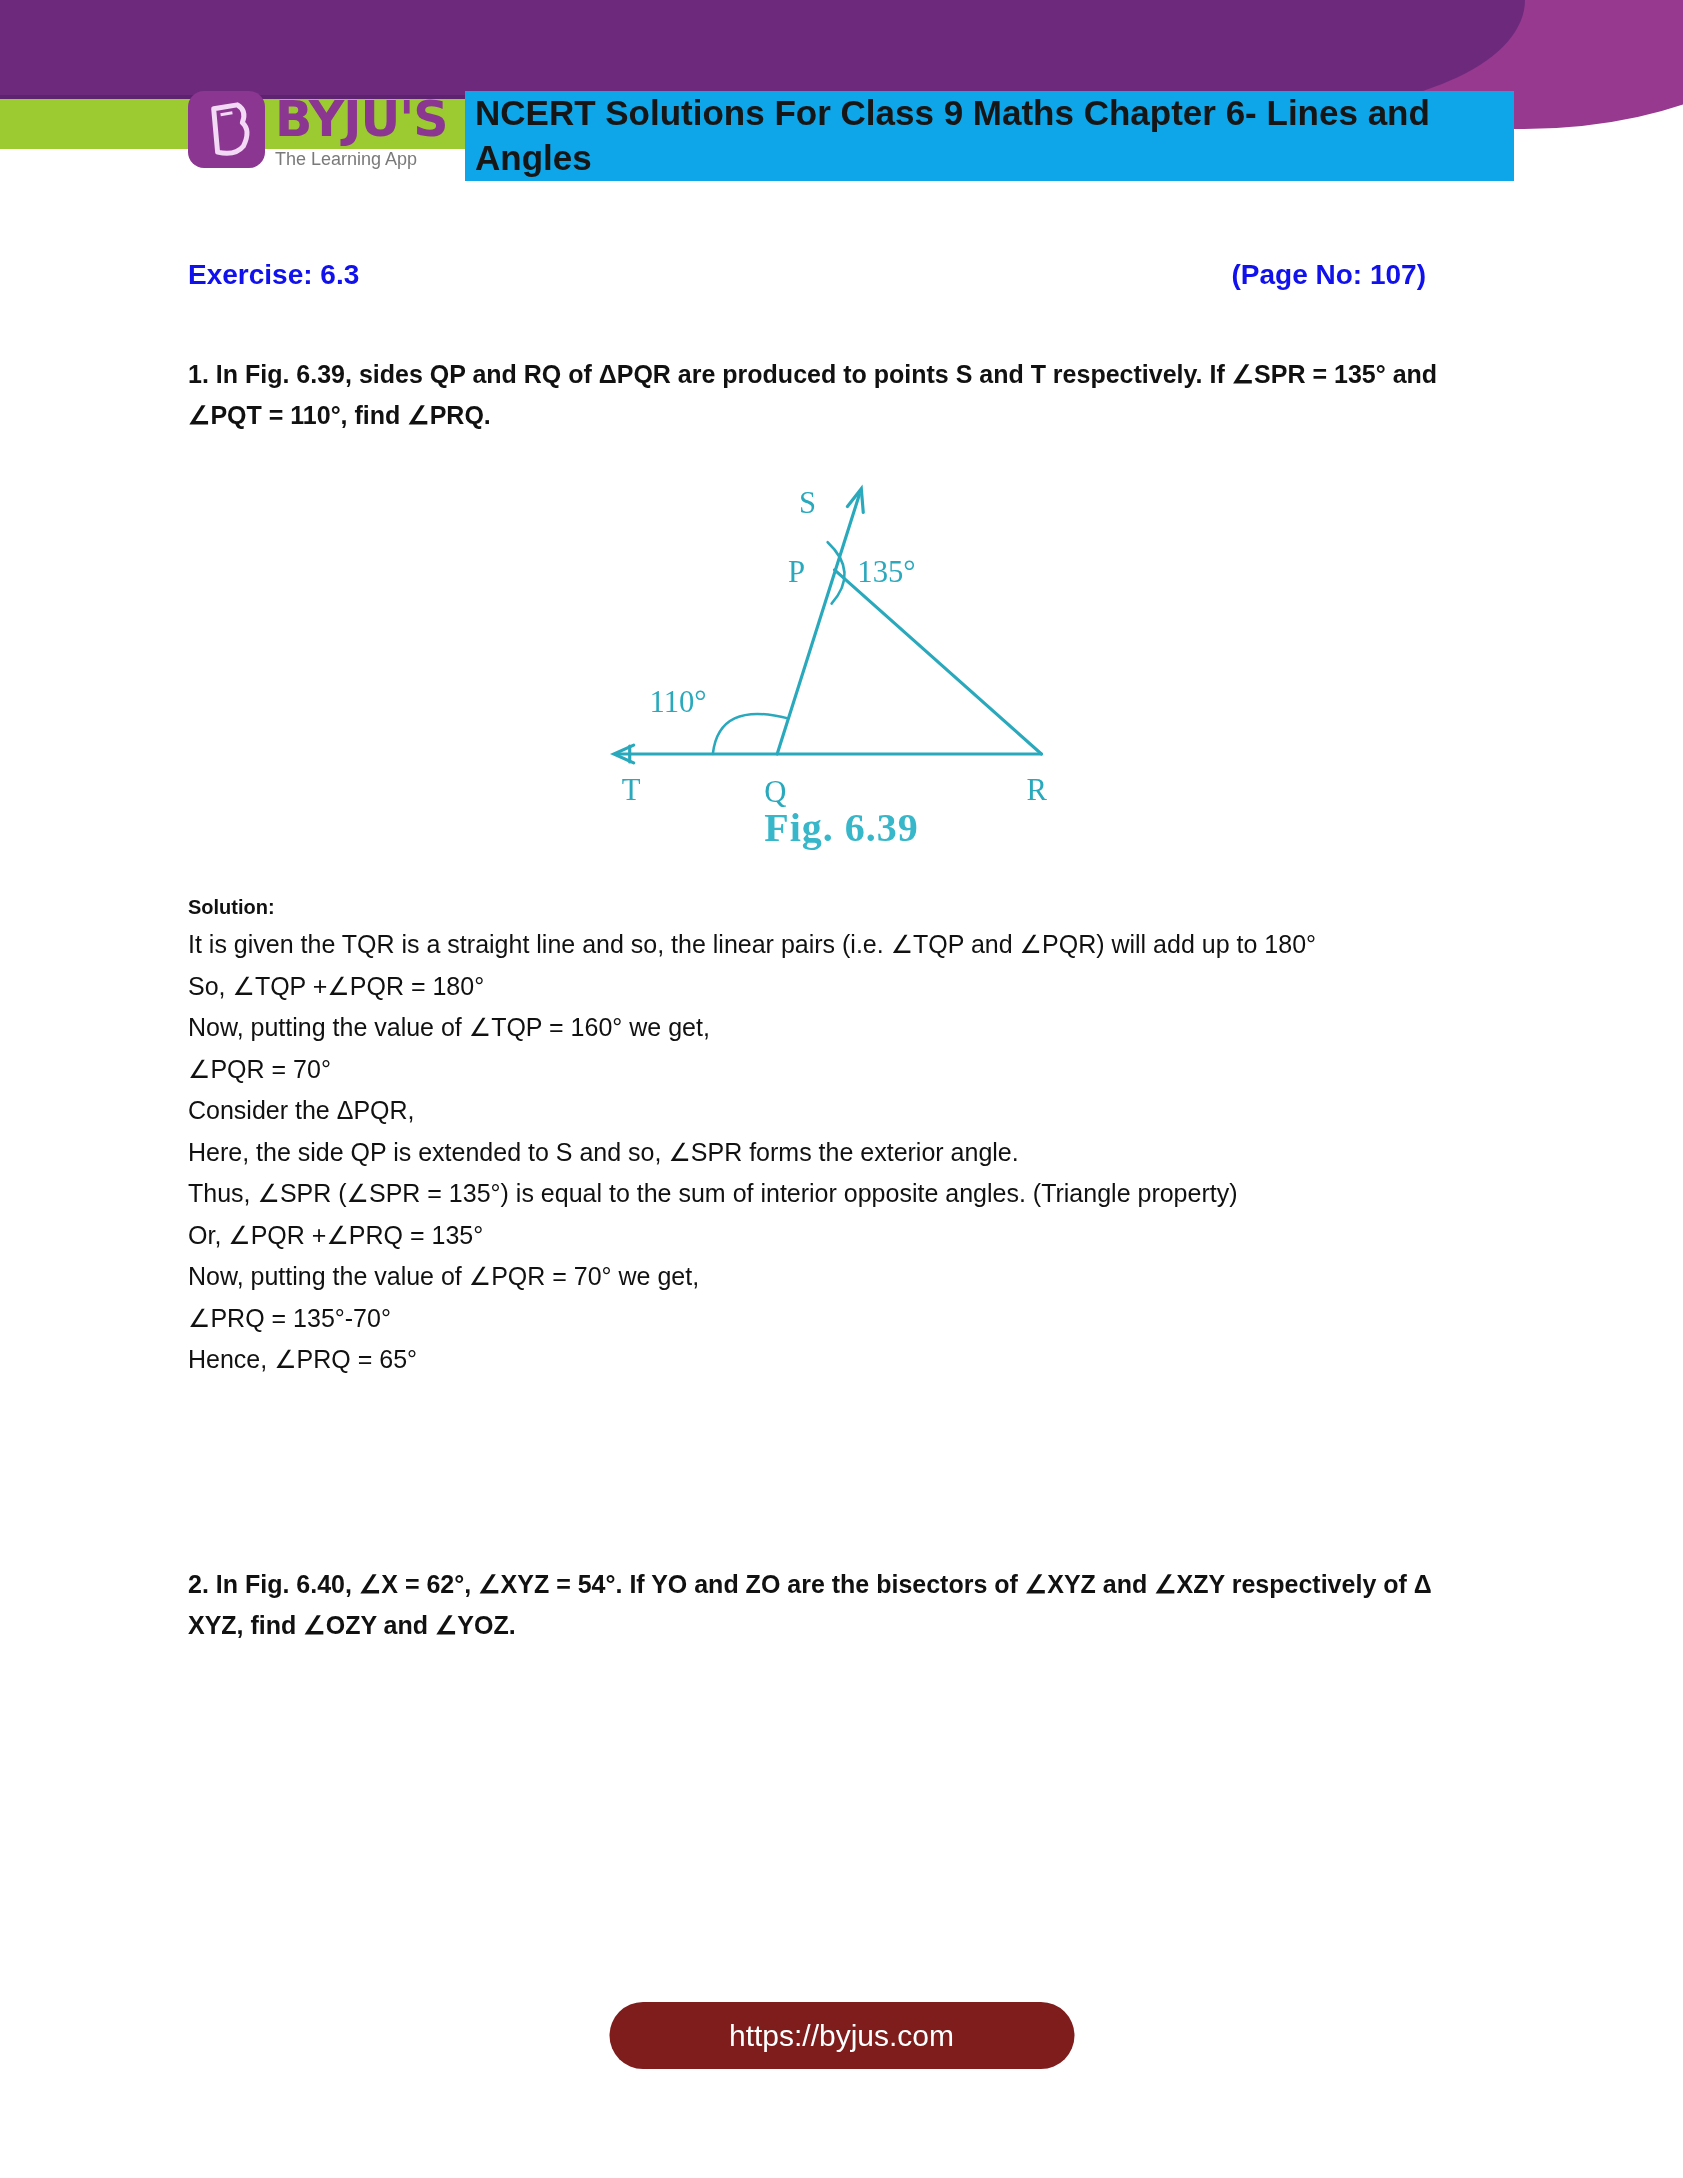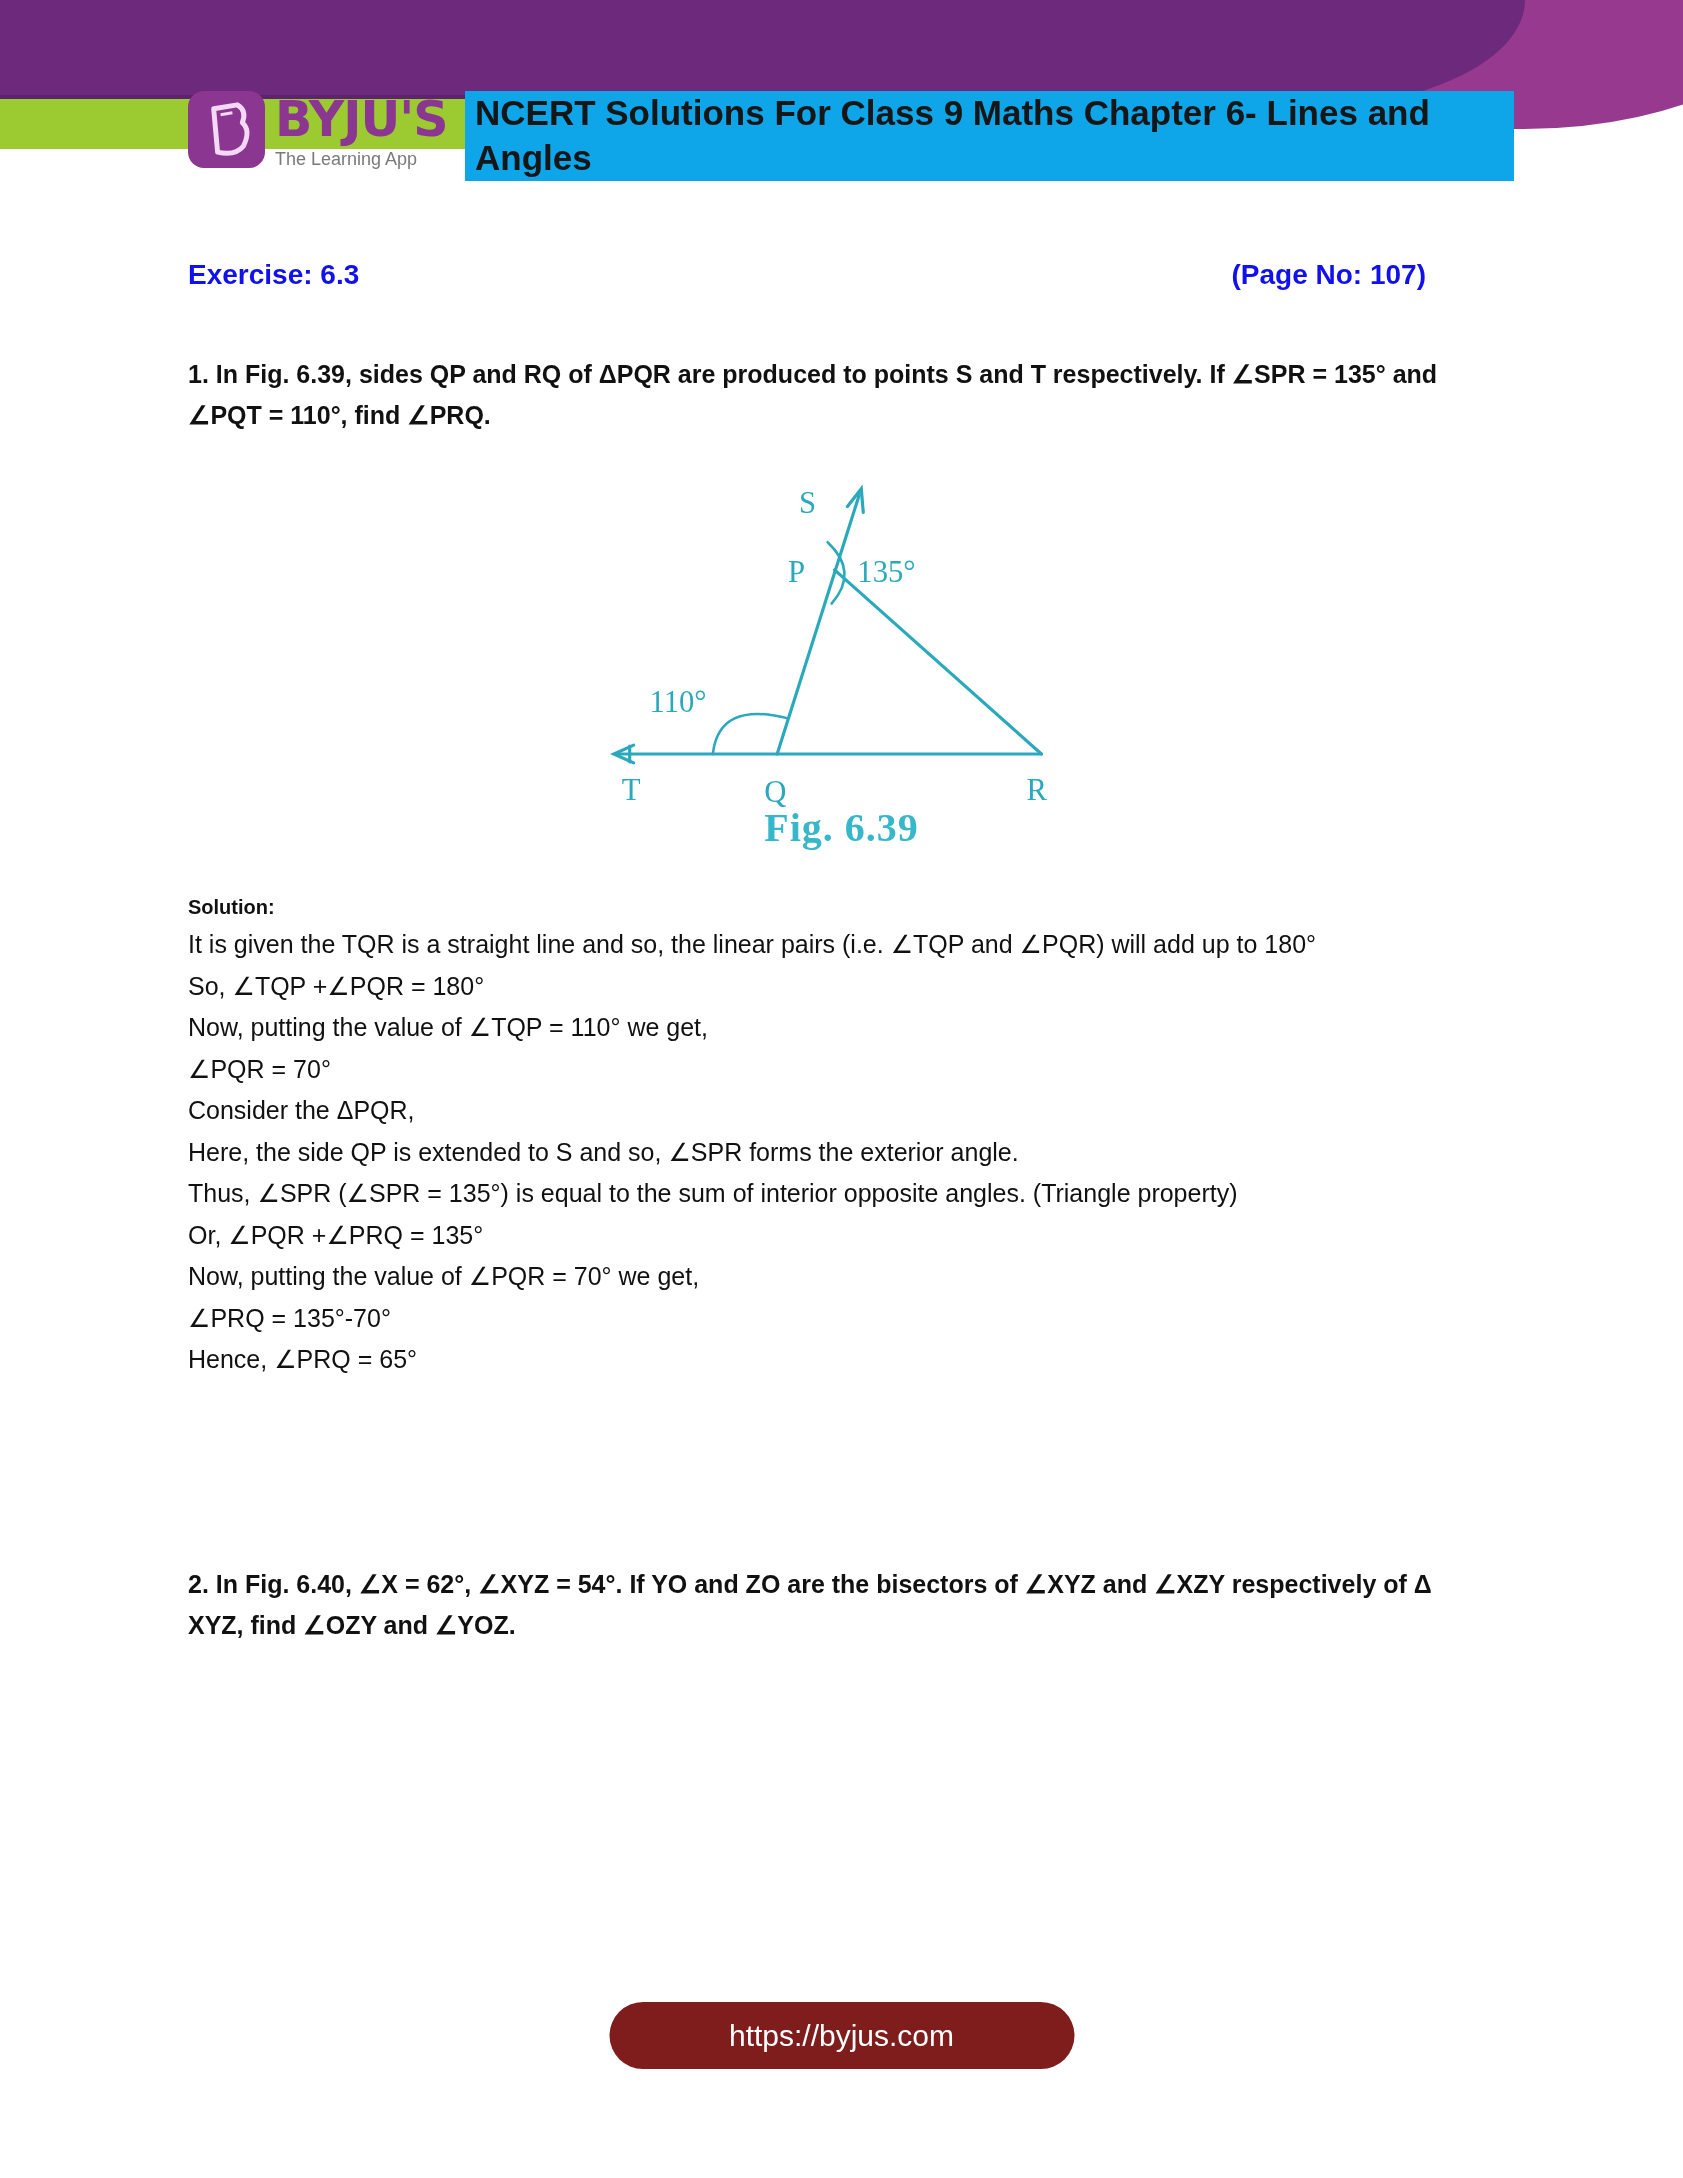--- a/index.html
+++ b/index.html
@@ -285,21 +285,21 @@
       </g>
     </svg>
   </div>
 
   <div class="figure-caption">Fig. 6.39</div>
 
   <div class="solution-block">
     <div class="solution-heading">Solution:</div>
     <div class="sol-line">It is given the TQR is a straight line and so, the linear pairs (i.e. ∠TQP and ∠PQR) will add up to 180°</div>
     <div class="sol-line">So, ∠TQP +∠PQR = 180°</div>
-    <div class="sol-line">Now, putting the value of ∠TQP = 110° we get,</div>
+    <div class="sol-line">Now, putting the value of ∠TQP = 160° we get,</div>
     <div class="sol-line">∠PQR = 70°</div>
     <div class="sol-line">Consider the ΔPQR,</div>
     <div class="sol-line">Here, the side QP is extended to S and so, ∠SPR forms the exterior angle.</div>
     <div class="sol-line">Thus, ∠SPR (∠SPR = 135°) is equal to the sum of interior opposite angles.   (Triangle property)</div>
     <div class="sol-line">Or, ∠PQR +∠PRQ = 135°</div>
     <div class="sol-line">Now, putting the value of ∠PQR = 70° we get,</div>
     <div class="sol-line">∠PRQ = 135°-70°</div>
     <div class="sol-line">Hence, ∠PRQ = 65°</div>
   </div>
 

